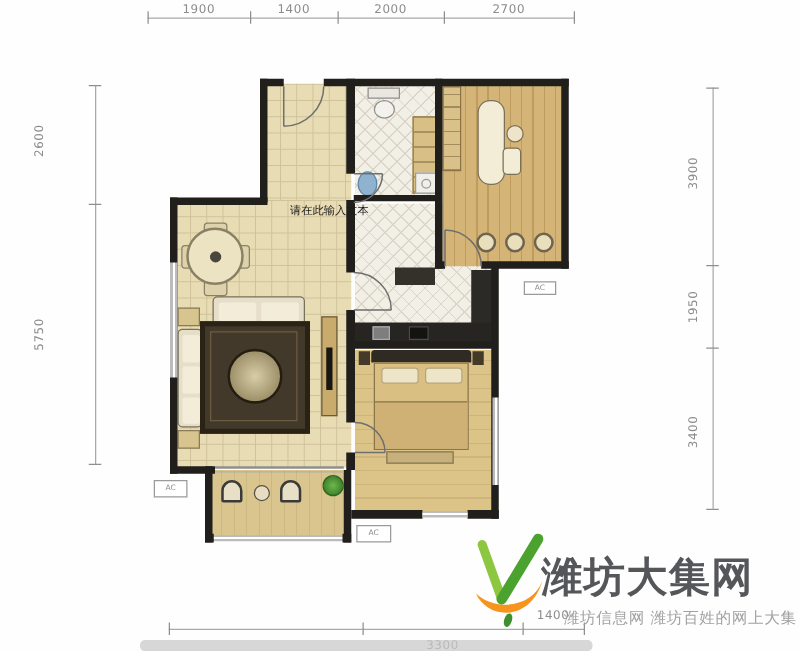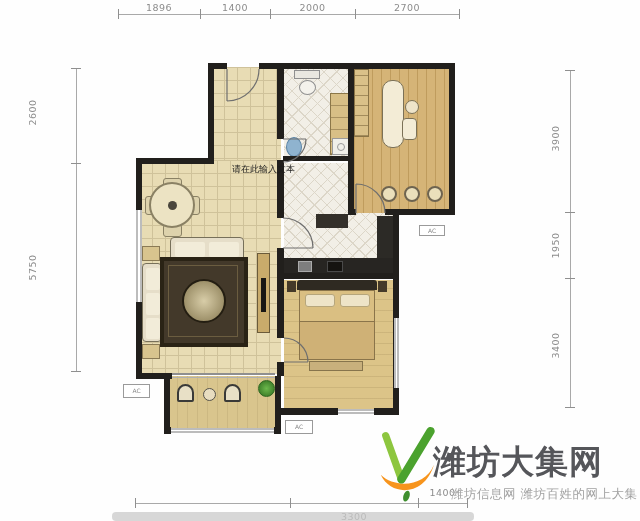--- a/index.html
+++ b/index.html
@@ -47,21 +47,21 @@
 <body>
 
 <div id="canvas">
 
   <div class="dline" style="left:118px;top:14px;width:342px;height:1px;"></div>
   <div class="dtick" style="left:118px;top:9px;width:1px;height:10px;"></div>
   <div class="dtick" style="left:200px;top:9px;width:1px;height:10px;"></div>
   <div class="dtick" style="left:270px;top:9px;width:1px;height:10px;"></div>
   <div class="dtick" style="left:355px;top:9px;width:1px;height:10px;"></div>
   <div class="dtick" style="left:459px;top:9px;width:1px;height:10px;"></div>
-  <div class="dlabel" style="left:118px;top:2px;width:82px;">1896</div>
+  <div class="dlabel" style="left:118px;top:2px;width:82px;">1900</div>
   <div class="dlabel" style="left:200px;top:2px;width:70px;">1400</div>
   <div class="dlabel" style="left:270px;top:2px;width:85px;">2000</div>
   <div class="dlabel" style="left:355px;top:2px;width:104px;">2700</div>
 
   <div class="dline" style="left:135px;top:503px;width:333px;height:1px;"></div>
   <div class="dtick" style="left:135px;top:498px;width:1px;height:10px;"></div>
   <div class="dtick" style="left:290px;top:498px;width:1px;height:10px;"></div>
   <div class="dtick" style="left:418px;top:498px;width:1px;height:10px;"></div>
   <div class="dtick" style="left:467px;top:498px;width:1px;height:10px;"></div>
   <div class="dlabel" style="left:290px;top:511px;width:128px;">3300</div>

